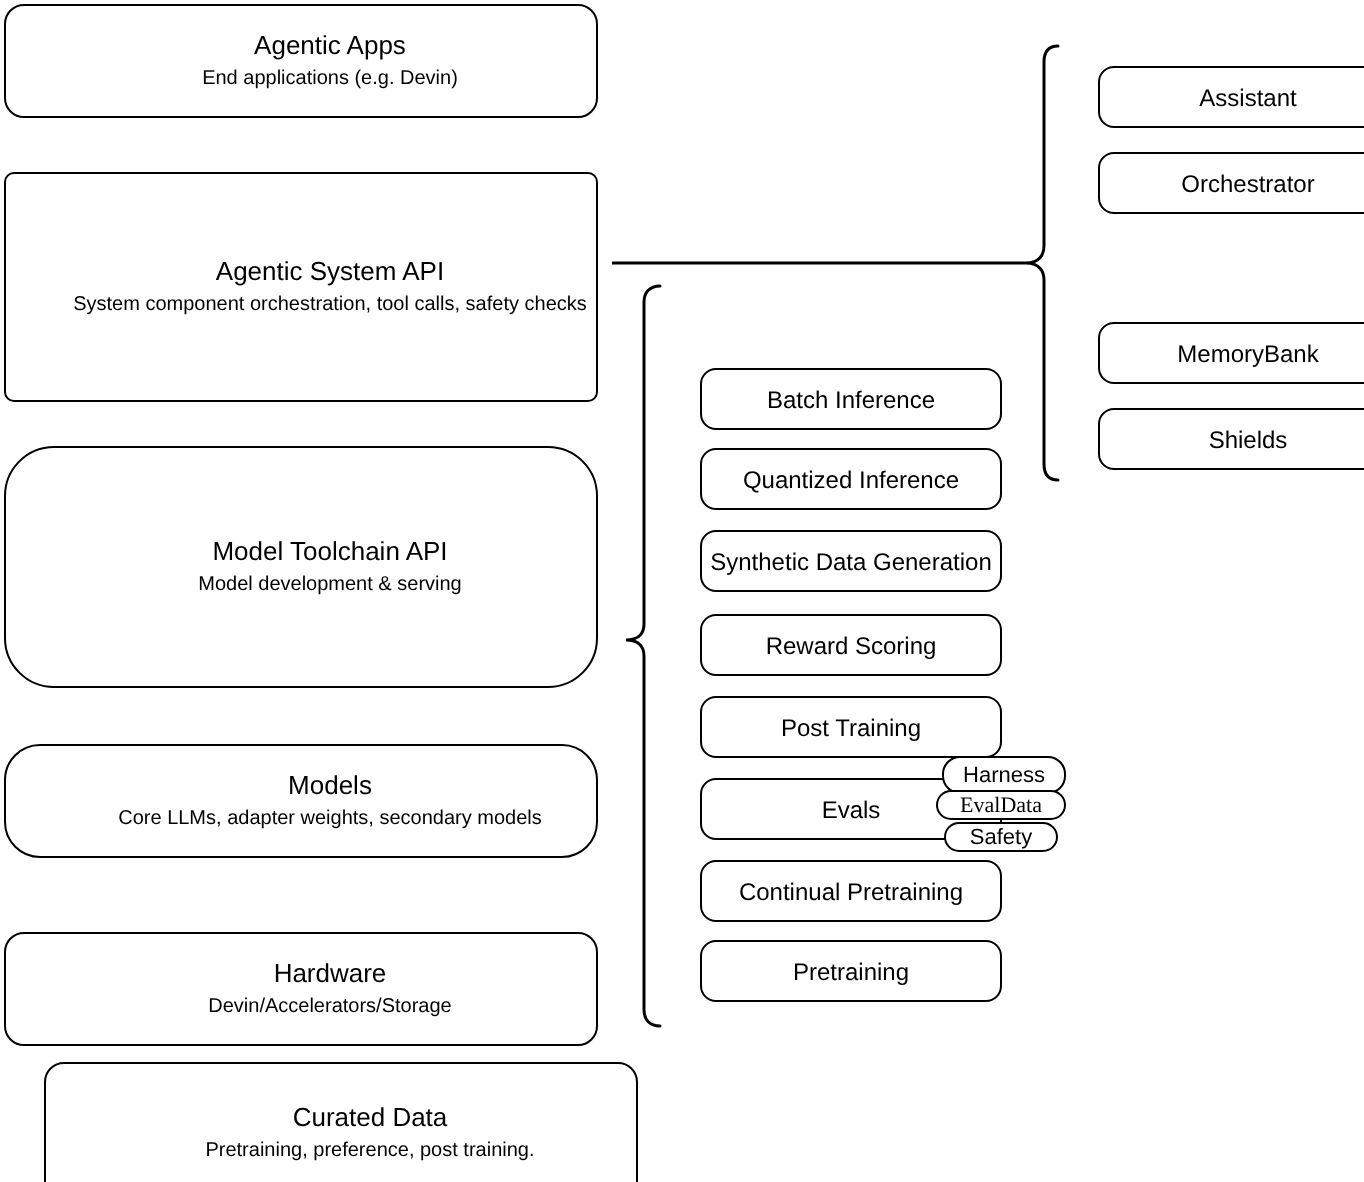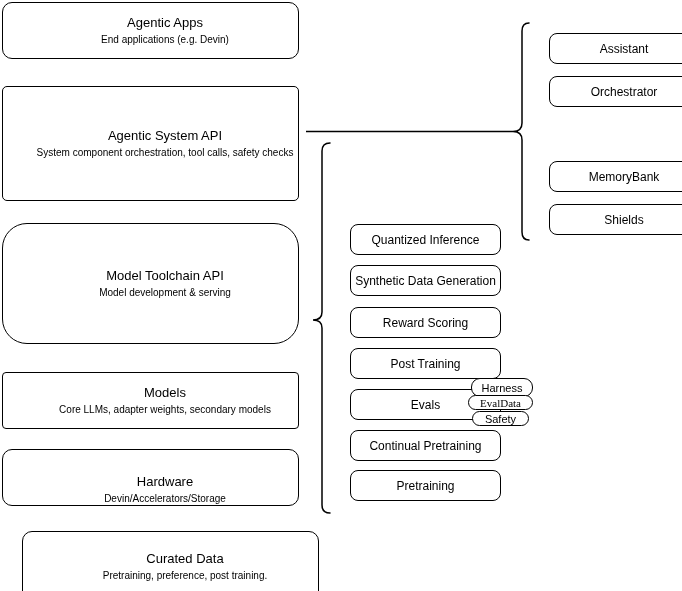--- a/index.html
+++ b/index.html
@@ -86,35 +86,36 @@
   <div class="stack-box" style="top:86px;height:115px;border-radius:5px;">
     <div class="box-title">Agentic System API</div>
     <div class="box-sub">System component orchestration, tool calls, safety checks</div>
   </div>
 
   <div class="stack-box" style="top:223px;height:121px;border-radius:25px;">
     <div class="box-title">Model Toolchain API</div>
     <div class="box-sub">Model development &amp; serving</div>
   </div>
 
-  <div class="stack-box" style="top:372px;height:57px;border-radius:4px;justify-content:center;">
+  <div class="stack-box" style="top:372px;height:57px;border-radius:18px;justify-content:center;">
     <div class="box-title">Models</div>
     <div class="box-sub">Core LLMs, adapter weights, secondary models</div>
   </div>
 
-  <div class="stack-box" style="top:449px;height:57px;border-radius:10px;justify-content:flex-end;">
+  <div class="stack-box" style="top:466px;height:57px;border-radius:10px;">
     <div class="box-title">Hardware</div>
     <div class="box-sub">Devin/Accelerators/Storage</div>
   </div>
 
   <div class="stack-box" style="top:531px;height:71px;border-radius:10px;margin-left:20px;">
     <div class="box-title">Curated Data</div>
     <div class="box-sub">Pretraining, preference, post training.</div>
   </div>
 
+  <div class="node mid-node" style="top:184px;">Batch Inference</div>
   <div class="node mid-node" style="top:224px;">Quantized Inference</div>
   <div class="node mid-node" style="top:265px;">Synthetic Data Generation</div>
   <div class="node mid-node" style="top:307px;">Reward Scoring</div>
   <div class="node mid-node" style="top:348px;">Post Training</div>
   <div class="node mid-node" style="top:389px;">Evals</div>
   <div class="node mid-node" style="top:430px;">Continual Pretraining</div>
   <div class="node mid-node" style="top:470px;">Pretraining</div>
 
   <div class="pill" style="left:471px;top:378px;width:62px;height:19px;">Harness</div>
   <div class="pill" style="left:468px;top:395px;width:65px;height:15px;font-family:Liberation Serif, serif;">EvalData</div>

